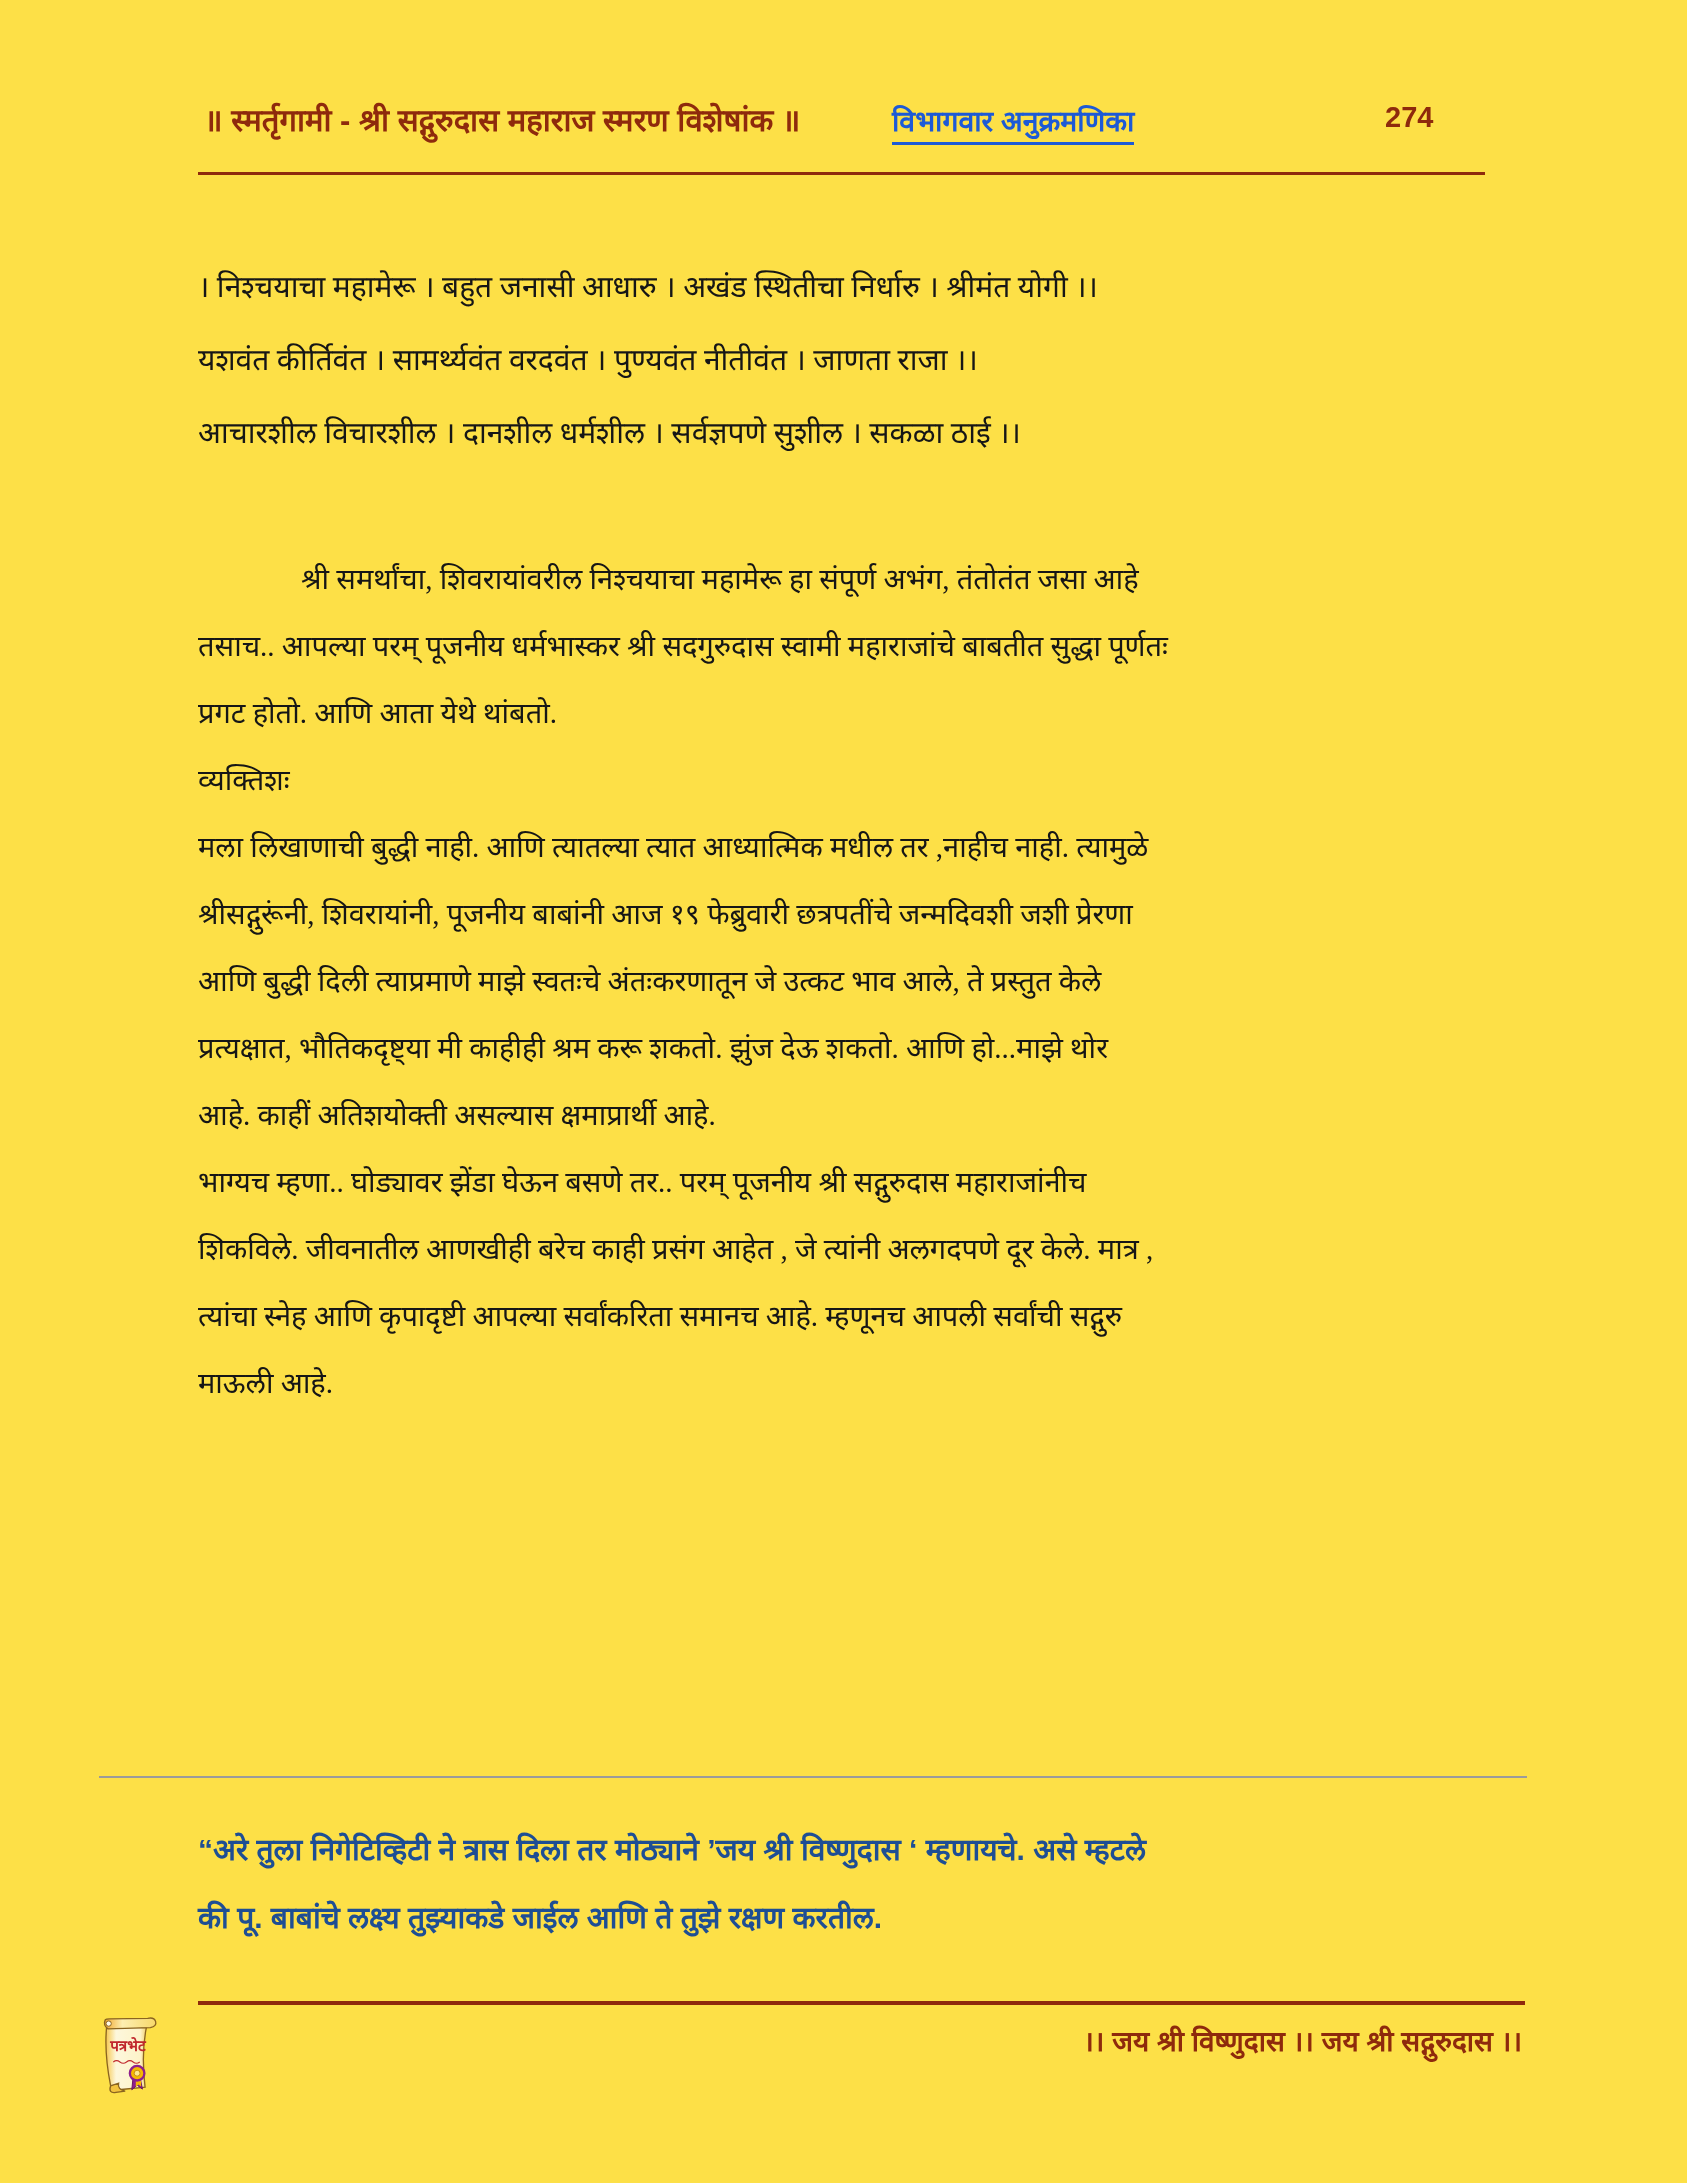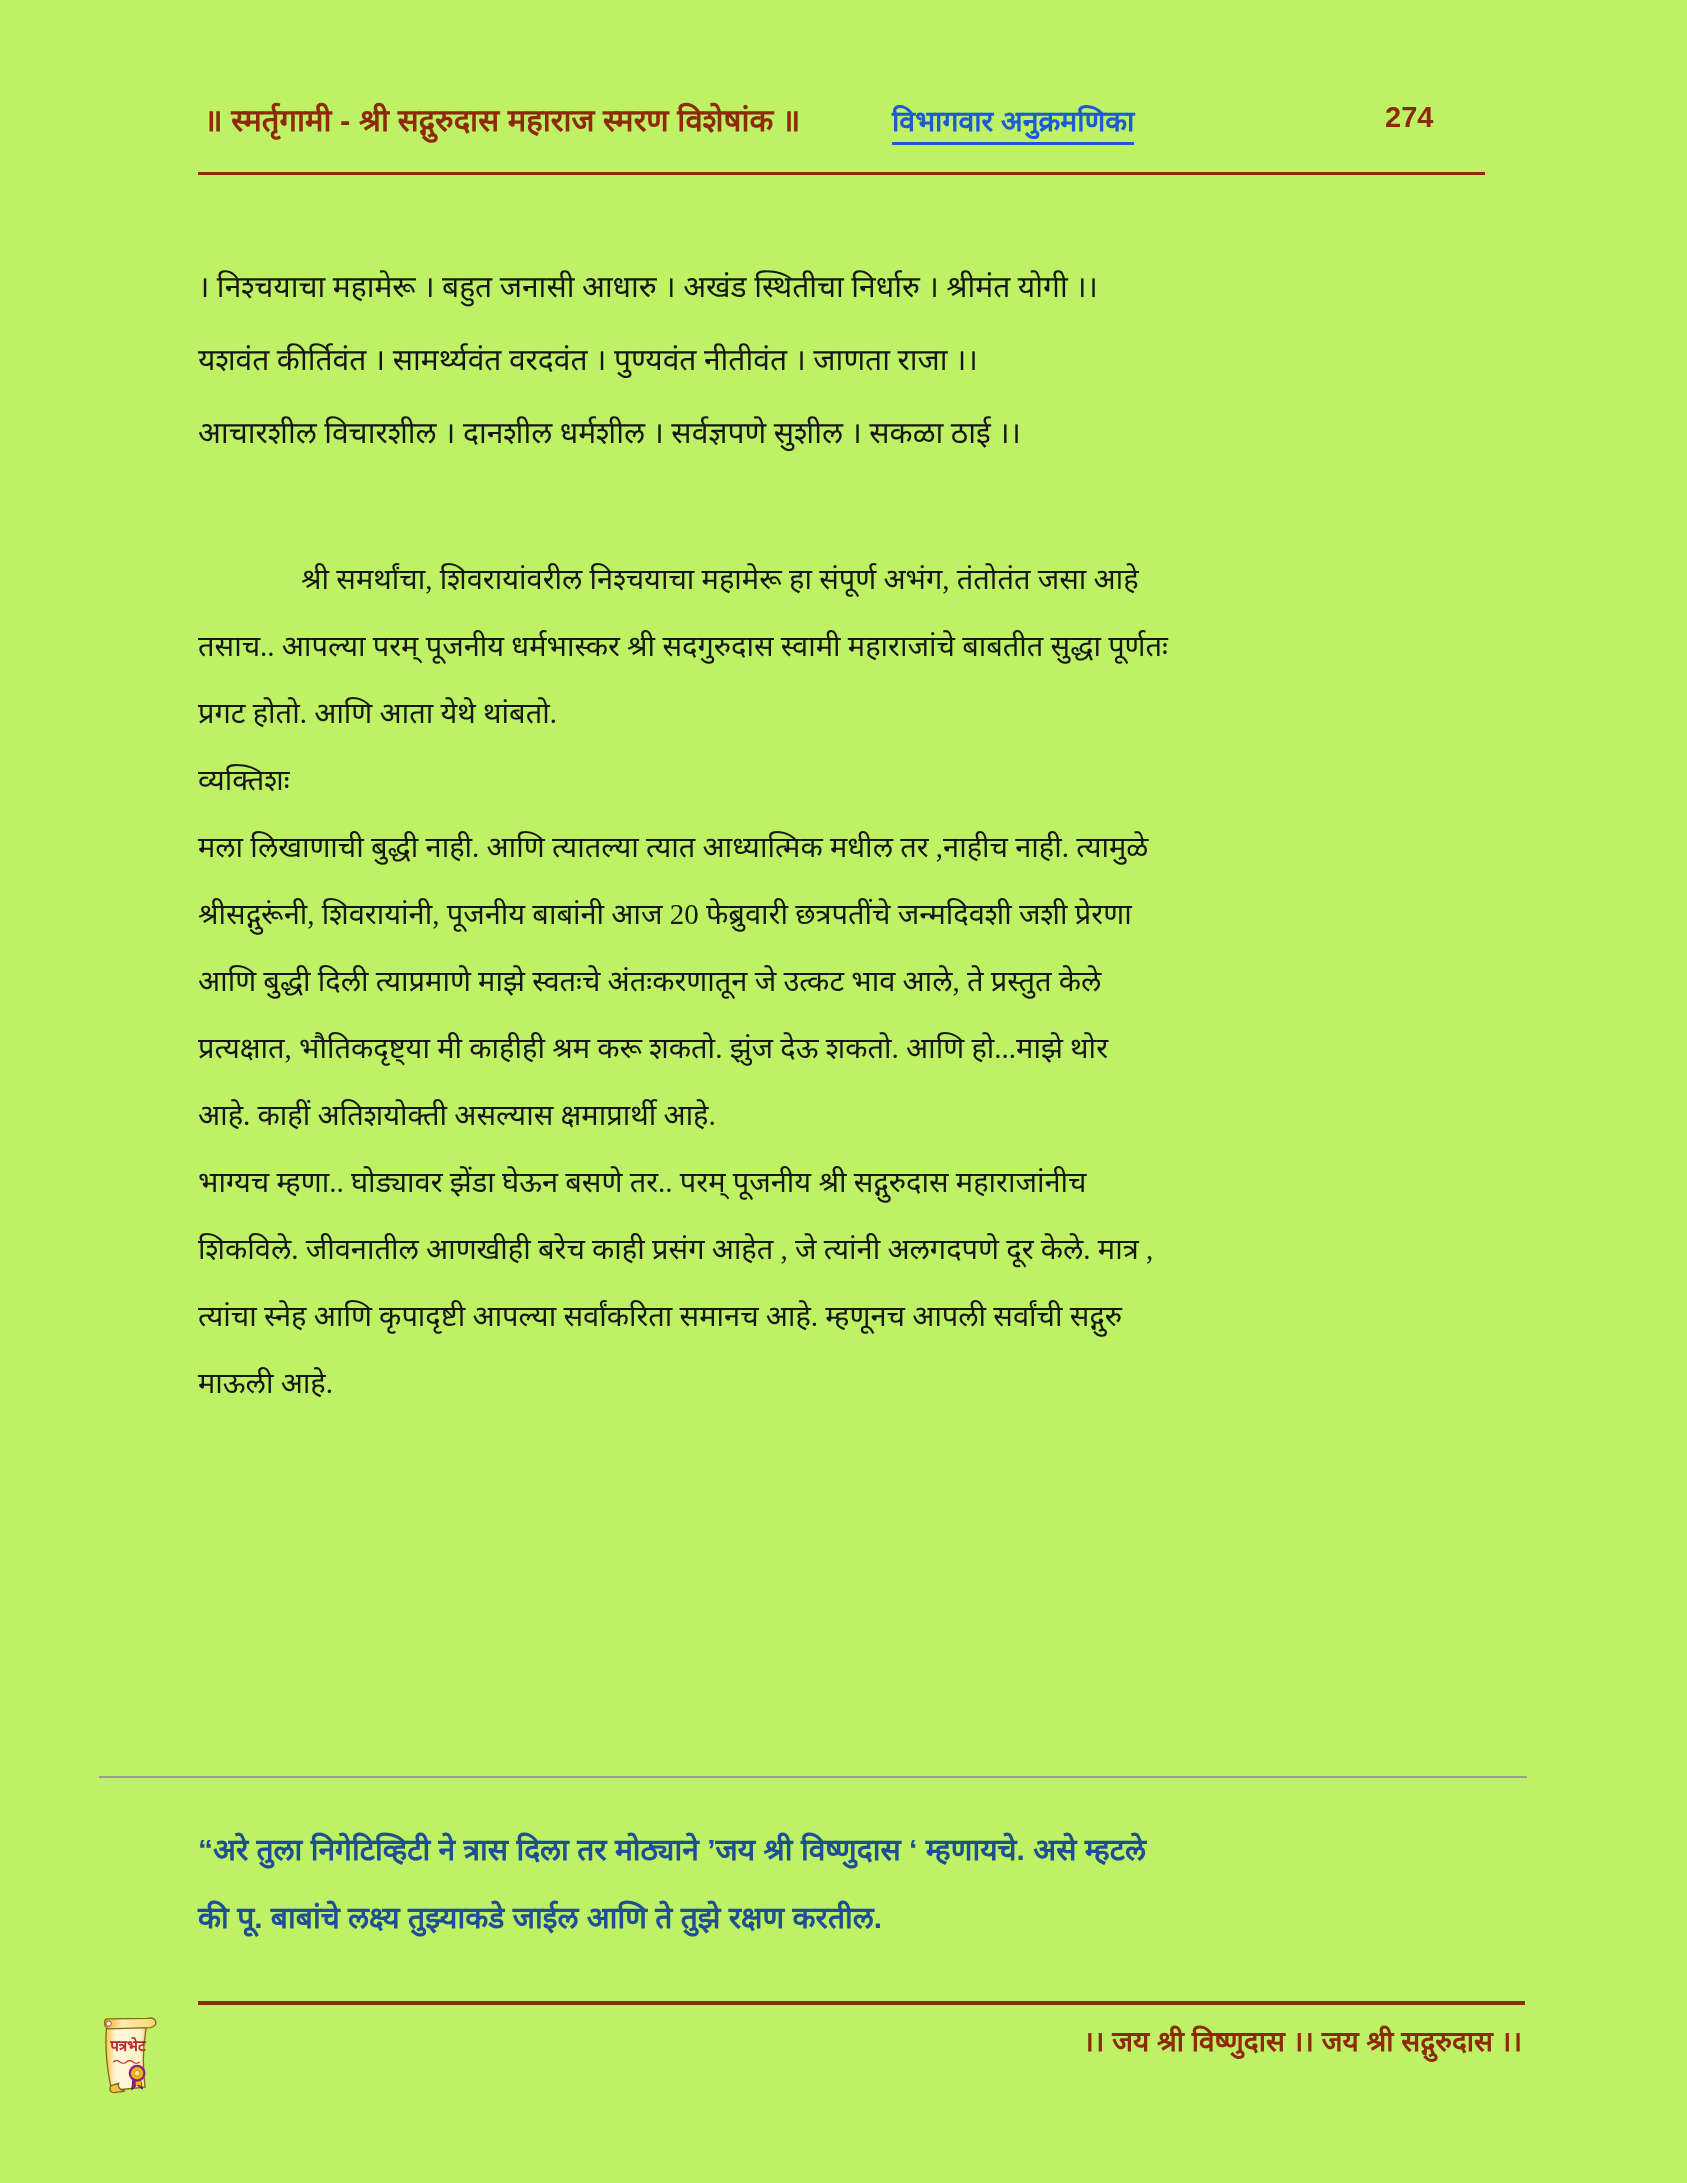--- a/index.html
+++ b/index.html
@@ -7,21 +7,21 @@
     --link_blue:#1d5ad6;
     --quote_blue:#1e4e94;
     --ink:#161616;
     --grayline:#9b9b9b;
   }
   *{margin:0;padding:0;box-sizing:border-box;}
   html,body{background:#ffffff;}
   .page{
     position:relative;
     width:1687px;height:2183px;
-    background:#bef264;
+    background:#fde047;
     font-family:"Liberation Serif","DejaVu Serif",serif;
     overflow:hidden;
   }
   
   .header-title{
     position:absolute;left:204px;top:98px;
     font-family:"Liberation Sans","DejaVu Sans",sans-serif;
     font-weight:bold;font-size:31px;color:var(--maroon);
     white-space:nowrap;
   }
@@ -96,21 +96,21 @@
     <div class="verse-line">यशवंत कीर्तिवंत । सामर्थ्यवंत वरदवंत । पुण्यवंत नीतीवंत । जाणता राजा ।।</div>
     <div class="verse-line">आचारशील विचारशील । दानशील धर्मशील । सर्वज्ञपणे सुशील । सकळा ठाई ।।</div>
   </div>
 
   <div class="bodytext">
     <div class="body-line indent">श्री समर्थांचा, शिवरायांवरील निश्चयाचा महामेरू हा संपूर्ण अभंग, तंतोतंत जसा आहे</div>
     <div class="body-line">तसाच.. आपल्या परम् पूजनीय धर्मभास्कर श्री सदगुरुदास स्वामी महाराजांचे बाबतीत सुद्धा पूर्णतः</div>
     <div class="body-line">प्रगट होतो. आणि आता येथे थांबतो.</div>
     <div class="body-line">व्यक्तिशः</div>
     <div class="body-line">मला लिखाणाची बुद्धी नाही. आणि त्यातल्या त्यात आध्यात्मिक मधील तर ,नाहीच नाही. त्यामुळे</div>
-    <div class="body-line">श्रीसद्गुरूंनी, शिवरायांनी, पूजनीय बाबांनी आज 20 फेब्रुवारी छत्रपतींचे जन्मदिवशी जशी प्रेरणा</div>
+    <div class="body-line">श्रीसद्गुरूंनी, शिवरायांनी, पूजनीय बाबांनी आज १९ फेब्रुवारी छत्रपतींचे जन्मदिवशी जशी प्रेरणा</div>
     <div class="body-line">आणि बुद्धी दिली त्याप्रमाणे माझे स्वतःचे अंतःकरणातून जे उत्कट भाव आले, ते प्रस्तुत केले</div>
     <div class="body-line">प्रत्यक्षात, भौतिकदृष्ट्या मी काहीही श्रम करू शकतो. झुंज देऊ शकतो. आणि हो...माझे थोर</div>
     <div class="body-line">आहे. काहीं अतिशयोक्ती असल्यास क्षमाप्रार्थी आहे.</div>
     <div class="body-line">भाग्यच म्हणा.. घोड्यावर झेंडा घेऊन बसणे तर.. परम् पूजनीय  श्री सद्गुरुदास महाराजांनीच</div>
     <div class="body-line">शिकविले. जीवनातील आणखीही बरेच काही प्रसंग आहेत , जे त्यांनी अलगदपणे दूर केले. मात्र ,</div>
     <div class="body-line">त्यांचा स्नेह आणि कृपादृष्टी आपल्या सर्वांकरिता समानच आहे. म्हणूनच आपली सर्वांची सद्गुरु</div>
     <div class="body-line">माऊली आहे.</div>
   </div>
 
   <div class="gray-line"></div>

